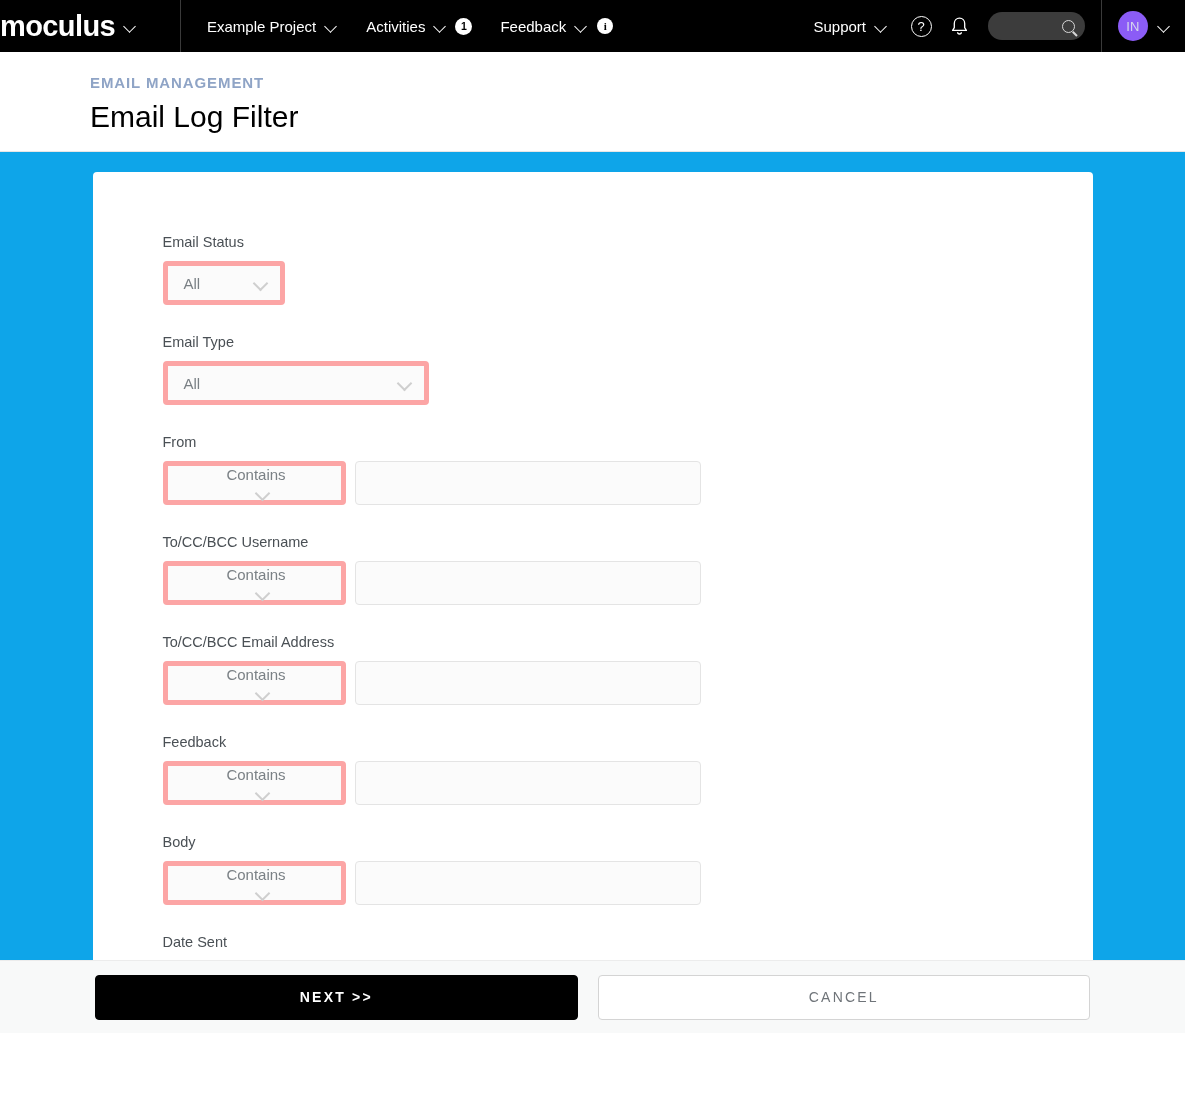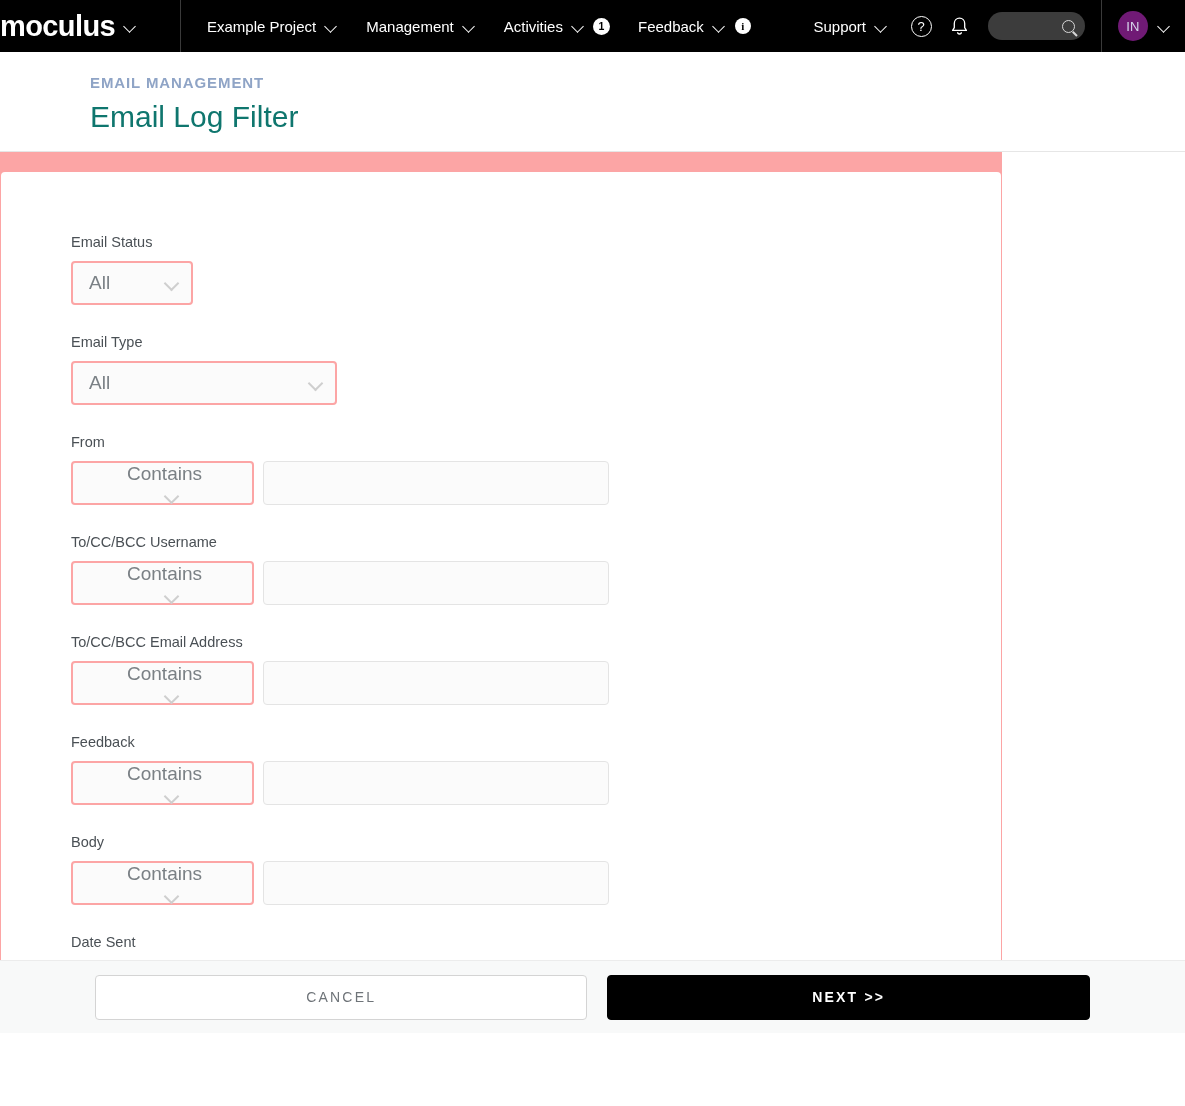--- a/index.html
+++ b/index.html
@@ -88,69 +88,69 @@
     width: 6px; height: 1.6px; background: #d8d8d8;
     transform: rotate(45deg);
   }
   .avatar-wrap {
     display: flex; align-items: center; height: 52px;
     padding: 0 14px 0 16px; border-left: 1px solid #3a3a3a;
     margin-left: 6px; cursor: pointer;
   }
   .avatar {
     width: 30px; height: 30px; border-radius: 50%;
-    background: #701a75; color: #d7d8ec;
+    background: #8b5cf6; color: #d7d8ec;
     display: flex; align-items: center; justify-content: center;
     font-size: 13px; letter-spacing: 0.3px;
   }
   .avatar-wrap .chev { color: #ffffff; margin-left: 10px; }
 
   
   .page-header {
     background: #ffffff; height: 100px;
     padding: 22px 0 0 90px;
     border-bottom: 1px solid #e6e6e6;
   }
   .breadcrumb {
     color: #8fa4c6; font-size: 15px;
     letter-spacing: 0.9px; font-weight: bold;
     text-transform: uppercase;
   }
   .page-title {
-    color: #0f766e; font-size: 30px; font-weight: normal;
+    color: #000000; font-size: 30px; font-weight: normal;
     margin-top: 9px; line-height: 1.1;
   }
 
   
   .page-body {
-    background: #fca5a5;
-    height: 881px; width: 1002px;
+    background: #0ea5e9;
+    height: 881px; width: 1185px;
     padding-top: 20px;
     position: relative;
   }
   .card {
     background: #ffffff;
     margin: 0 auto; width: 1000px; height: 861px;
     border-radius: 4px;
     padding: 62px 0 0 70px;
     overflow: hidden;
   }
   .field { margin-bottom: 29px; }
   .field-label {
     color: #4a5055; font-size: 14.5px;
     margin-bottom: 11px; display: block;
   }
   .field-row { display: flex; align-items: center; }
 
   .select {
     height: 44px; background: #fbfbfb;
-    border: 2px solid #fca5a5; border-radius: 4px;
+    border: 5px solid #fca5a5; border-radius: 4px;
     display: flex; align-items: center; justify-content: space-between;
     padding: 0 12px 0 16px; cursor: pointer;
-    color: #7a8085; font-size: 19px;
+    color: #7a8085; font-size: 15px;
   }
   .select .arrow {
     width: 14px; height: 14px; position: relative; margin-left: 14px;
   }
   .select .arrow::before {
     content: ""; position: absolute; left: 1px; top: 2px;
     width: 9px; height: 9px;
     border-right: 2.4px solid #cfcfcf;
     border-bottom: 2.4px solid #cfcfcf;
     transform: rotate(45deg);
@@ -203,24 +203,20 @@
     <span class="chev" style="color:#ffffff;"></span>
   </div>
 
   <div class="nav-items">
 
     <div class="nav-item">
       <span>Example Project</span>
       <span class="chev"></span>
     </div>
 
-    <div class="nav-item">
-      <span>Management</span>
-      <span class="chev"></span>
-    </div>
 
     <div class="nav-item">
       <span>Activities</span>
       <span class="chev"></span>
       <span class="badge">1</span>
     </div>
 
     <div class="nav-item">
       <span>Feedback</span>
       <span class="chev"></span>
@@ -343,17 +339,17 @@
       </div>
     </div>
 
     <div class="field">
       <label class="field-label">Date Sent</label>
     </div>
 
   </div>
 
   <div class="footer-bar">
+    <div class="btn btn-next">NEXT &gt;&gt;</div>
     <div class="btn btn-cancel">CANCEL</div>
-    <div class="btn btn-next">NEXT &gt;&gt;</div>
   </div>
 
 </div>
 
 </body></html>

